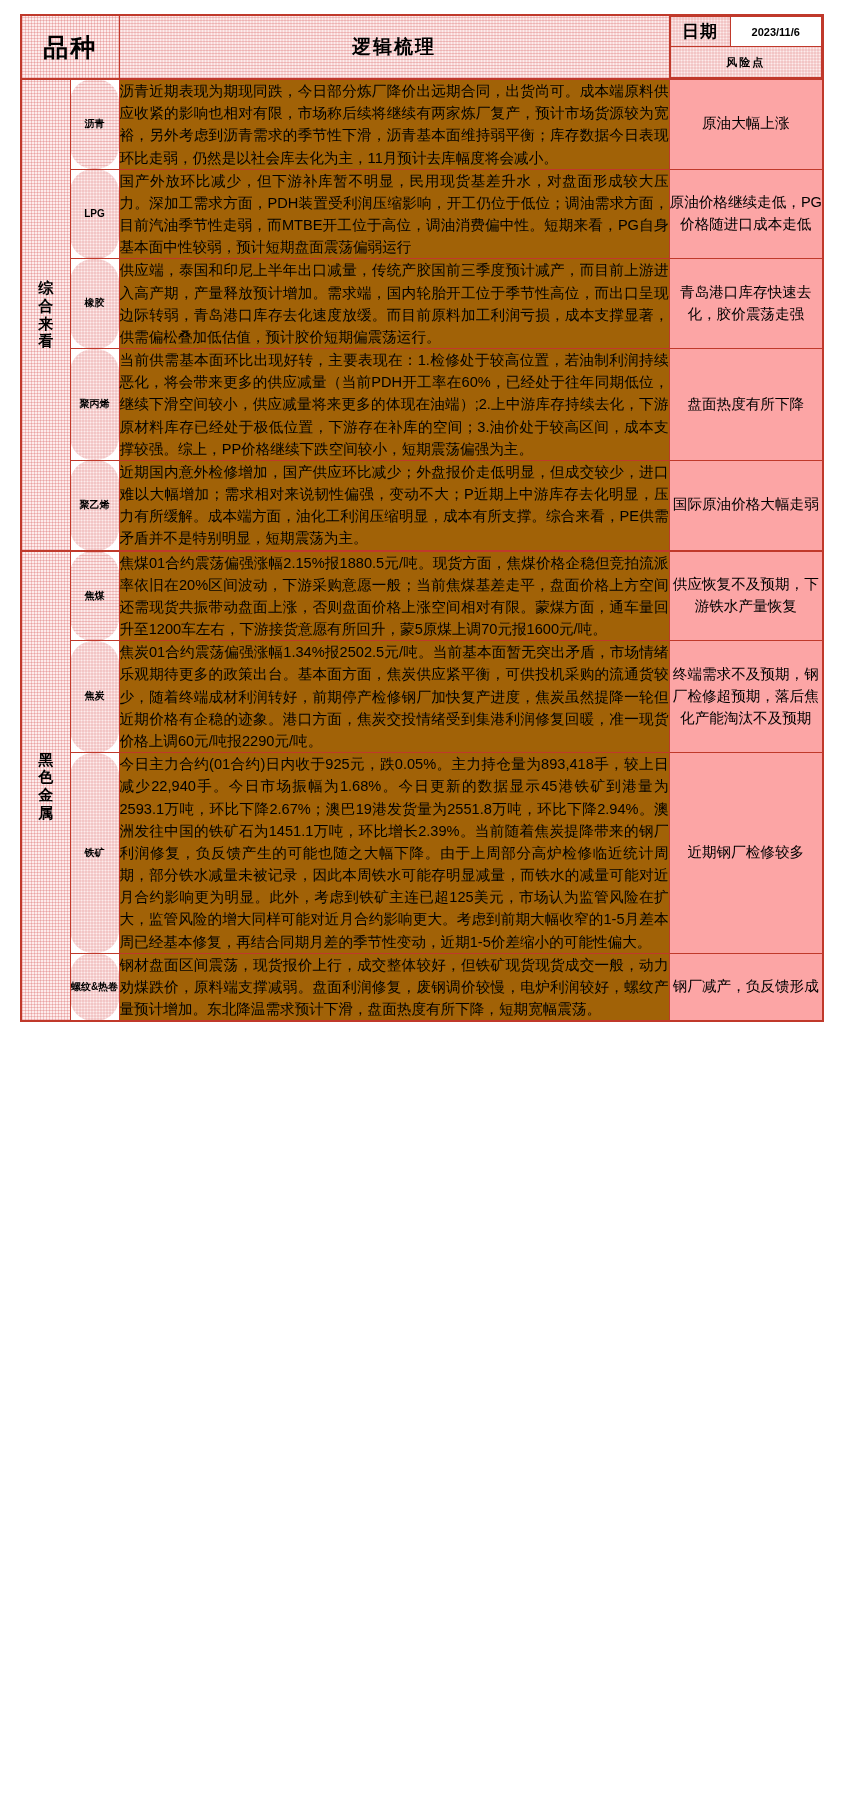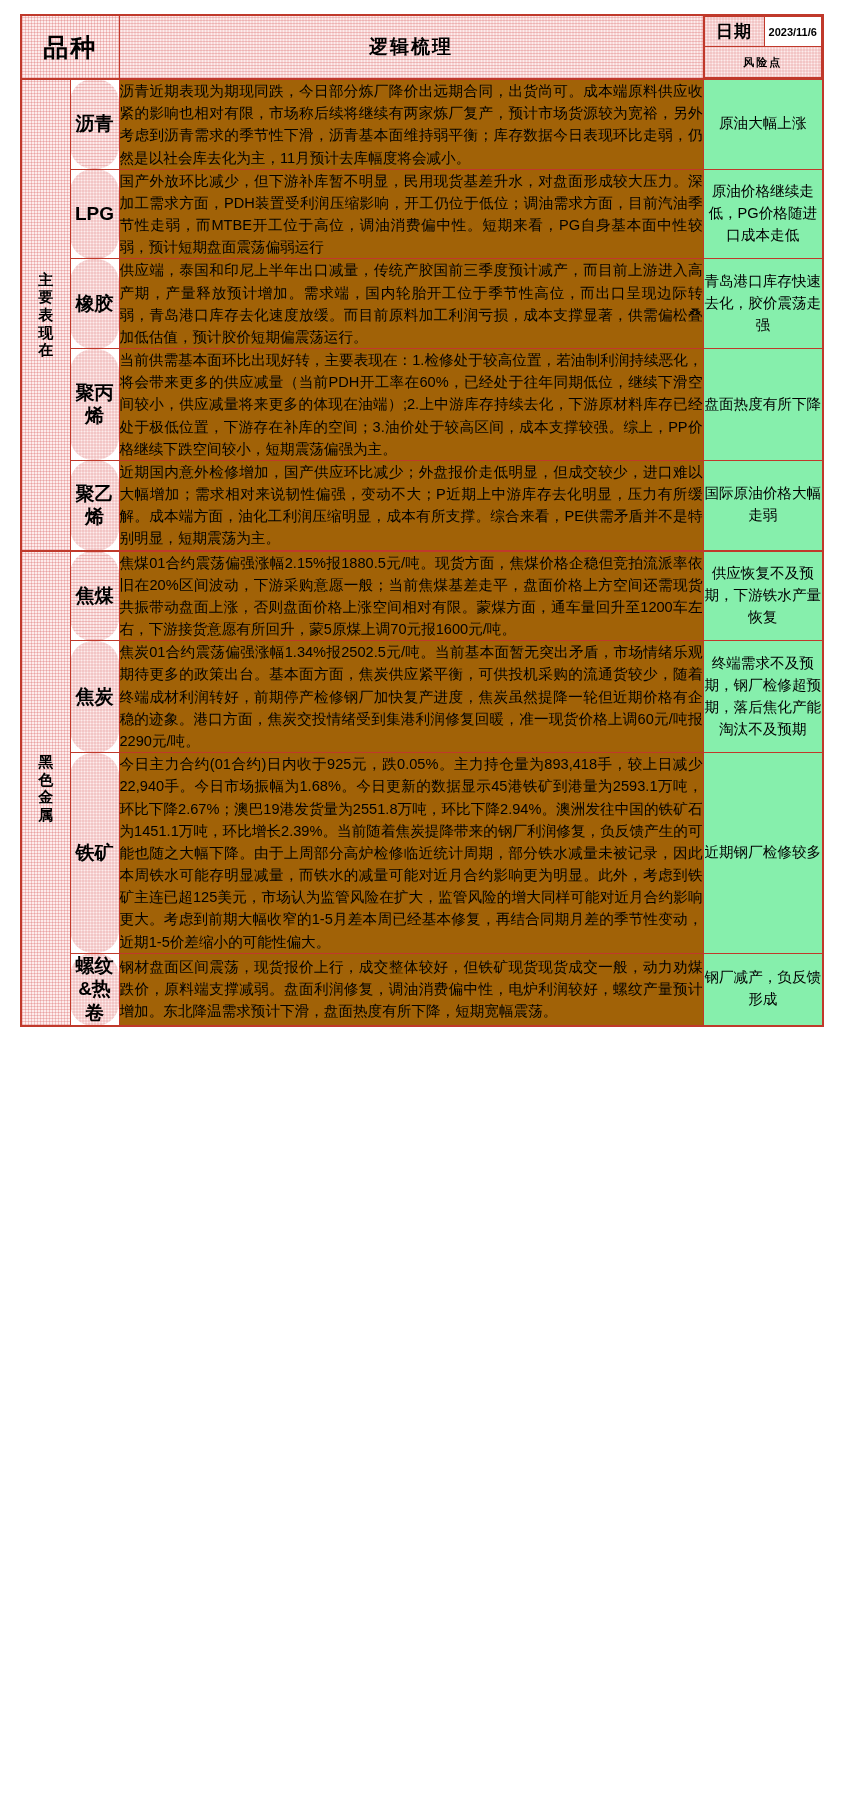--- a/index.html
+++ b/index.html
@@ -55,21 +55,21 @@
   }
   .hdr-logic {
     text-align: center;
     font-weight: bold;
     font-size: 19px;
     letter-spacing: 2px;
     height: 62px;
     margin-left: 20px;
   }
   .hdr-right {
-    width: 120px;
+    width: 154px;
     padding: 0;
     vertical-align: top;
   }
   .hdr-right-inner { width: 100%; border-collapse: collapse; table-layout: fixed; }
   .hdr-right-inner td {
     border: 0;
     text-align: center;
     vertical-align: middle;
   }
   .cell-date-label {
@@ -106,41 +106,41 @@
   td.cat .catlabel {
     display: block;
     width: 16px;
     margin: 0 auto;
     word-break: break-all;
   }
   td.variety {
     width: 64px;
     text-align: center;
     font-weight: bold;
-    font-size: 19px;
+    font-size: 10px;
     line-height: 1.25;
     padding: 2px 3px;
     border-radius: 23px;
   }
   td.logic {
     font-size: 14.6px;
     line-height: 1.52;
     padding: 6px 8px 6px 9px;
     text-align: justify;
     text-justify: inter-ideograph;
     background: #a16207;
     margin-top: 8px;
   }
   td.risk {
     width: 132px;
     text-align: center;
     font-size: 14.6px;
     line-height: 1.5;
     padding: 5px 7px;
-    background: #86efac;
+    background: #fca5a5;
   }
   .thick-top { border-top: 2px solid #c0392b !important; }
 </style>
 </head>
 <body>
 
 <div class="sheet">
   <table class="report">
     <thead>
       <tr>
@@ -157,21 +157,21 @@
               <td class="cell-risk-head hatch" colspan="2">风险点</td>
             </tr>
           </tbody>
             </table>
         </th>
       </tr>
     </thead>
     <tbody id="tbody">
         <tr class="thick-top">
           <td class="cat hatch" rowspan="5">
-            <span class="catlabel">主要表现在</span>
+            <span class="catlabel">综合来看</span>
           </td>
           <td class="variety hatch">沥青</td>
           <td class="logic">沥青近期表现为期现同跌，今日部分炼厂降价出远期合同，出货尚可。成本端原料供应收紧的影响也相对有限，市场称后续将继续有两家炼厂复产，预计市场货源较为宽裕，另外考虑到沥青需求的季节性下滑，沥青基本面维持弱平衡；库存数据今日表现环比走弱，仍然是以社会库去化为主，11月预计去库幅度将会减小。</td>
           <td class="risk">原油大幅上涨</td>
         </tr>
         <tr>
           <td class="variety hatch">LPG</td>
           <td class="logic">国产外放环比减少，但下游补库暂不明显，民用现货基差升水，对盘面形成较大压力。深加工需求方面，PDH装置受利润压缩影响，开工仍位于低位；调油需求方面，目前汽油季节性走弱，而MTBE开工位于高位，调油消费偏中性。短期来看，PG自身基本面中性较弱，预计短期盘面震荡偏弱运行</td>
           <td class="risk">原油价格继续走低，PG价格随进口成本走低</td>
         </tr>
@@ -203,18 +203,18 @@
           <td class="logic">焦炭01合约震荡偏强涨幅1.34%报2502.5元/吨。当前基本面暂无突出矛盾，市场情绪乐观期待更多的政策出台。基本面方面，焦炭供应紧平衡，可供投机采购的流通货较少，随着终端成材利润转好，前期停产检修钢厂加快复产进度，焦炭虽然提降一轮但近期价格有企稳的迹象。港口方面，焦炭交投情绪受到集港利润修复回暖，准一现货价格上调60元/吨报2290元/吨。</td>
           <td class="risk">终端需求不及预期，钢厂检修超预期，落后焦化产能淘汰不及预期</td>
         </tr>
         <tr>
           <td class="variety hatch">铁矿</td>
           <td class="logic">今日主力合约(01合约)日内收于925元，跌0.05%。主力持仓量为893,418手，较上日减少22,940手。今日市场振幅为1.68%。今日更新的数据显示45港铁矿到港量为2593.1万吨，环比下降2.67%；澳巴19港发货量为2551.8万吨，环比下降2.94%。澳洲发往中国的铁矿石为1451.1万吨，环比增长2.39%。当前随着焦炭提降带来的钢厂利润修复，负反馈产生的可能也随之大幅下降。由于上周部分高炉检修临近统计周期，部分铁水减量未被记录，因此本周铁水可能存明显减量，而铁水的减量可能对近月合约影响更为明显。此外，考虑到铁矿主连已超125美元，市场认为监管风险在扩大，监管风险的增大同样可能对近月合约影响更大。考虑到前期大幅收窄的1-5月差本周已经基本修复，再结合同期月差的季节性变动，近期1-5价差缩小的可能性偏大。</td>
           <td class="risk">近期钢厂检修较多</td>
         </tr>
         <tr>
           <td class="variety hatch">螺纹&amp;热卷</td>
-          <td class="logic">钢材盘面区间震荡，现货报价上行，成交整体较好，但铁矿现货现货成交一般，动力劝煤跌价，原料端支撑减弱。盘面利润修复，调油消费偏中性，电炉利润较好，螺纹产量预计增加。东北降温需求预计下滑，盘面热度有所下降，短期宽幅震荡。</td>
+          <td class="logic">钢材盘面区间震荡，现货报价上行，成交整体较好，但铁矿现货现货成交一般，动力劝煤跌价，原料端支撑减弱。盘面利润修复，废钢调价较慢，电炉利润较好，螺纹产量预计增加。东北降温需求预计下滑，盘面热度有所下降，短期宽幅震荡。</td>
           <td class="risk">钢厂减产，负反馈形成</td>
         </tr>
       </tbody>
   </table>
 </div>
 
 </body></html>

